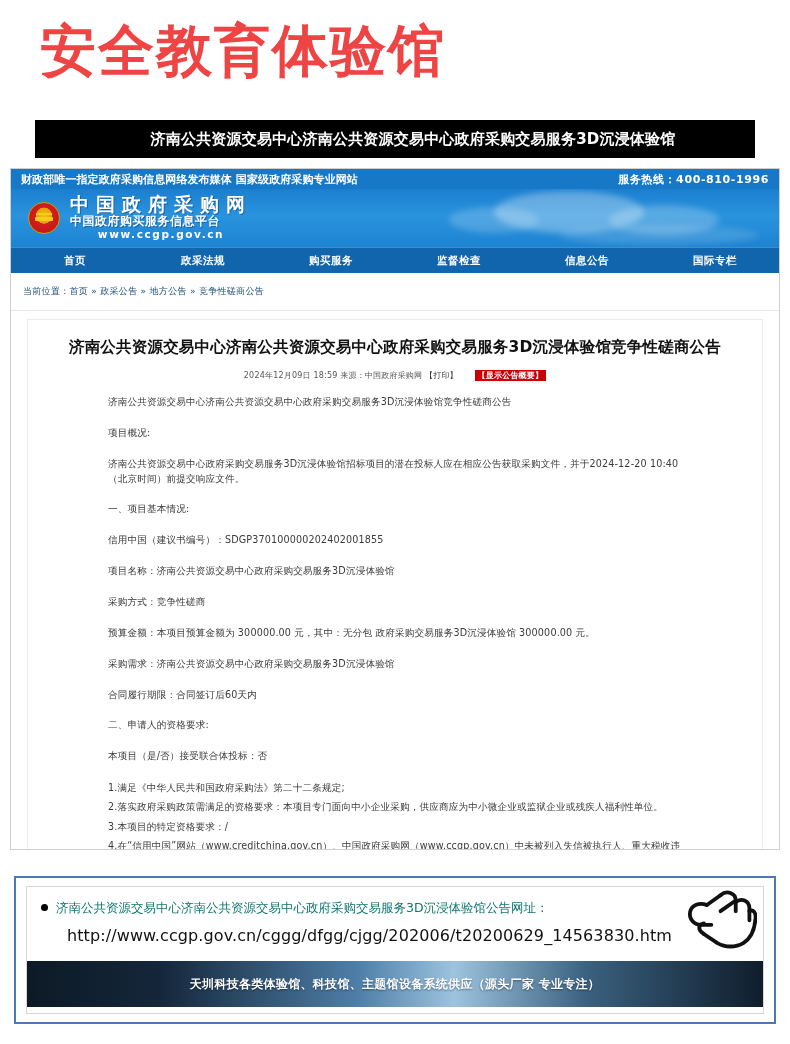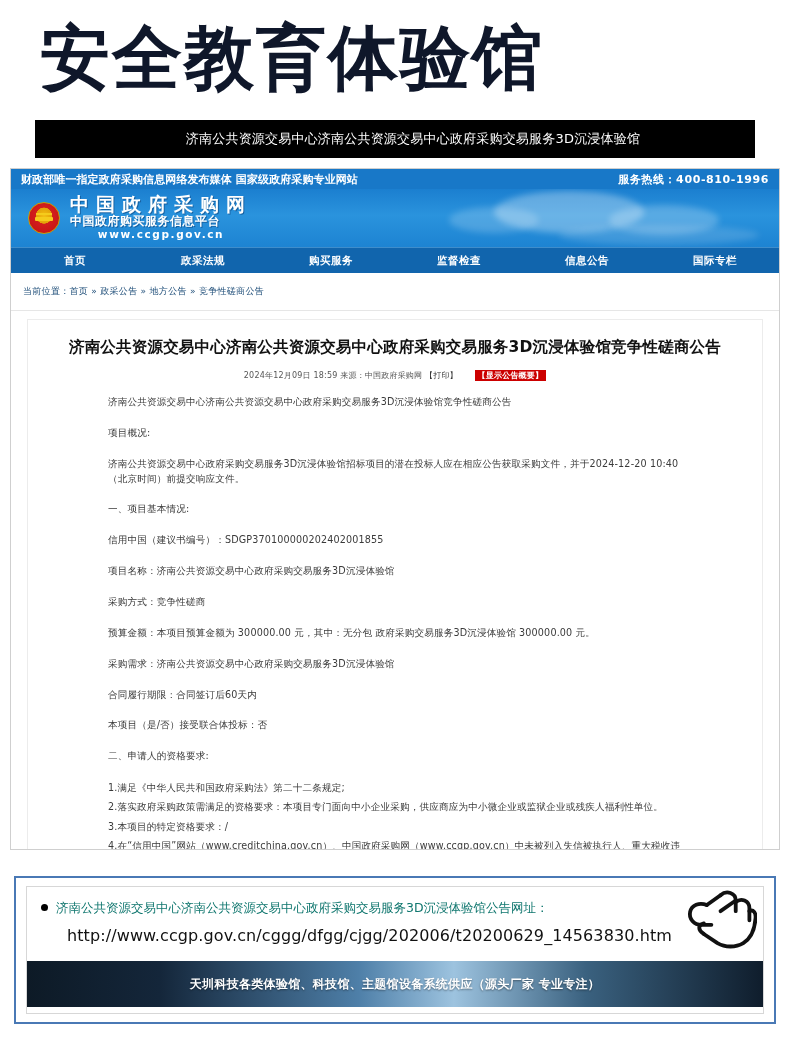--- a/index.html
+++ b/index.html
@@ -13,40 +13,40 @@
     overflow: hidden;
     position: relative;
   }
 
   
   .promo-head {
     padding: 22px 0 0 40px;
     height: 118px;
   }
   .promo-title {
-    font-size: 70px;
+    font-size: 56px;
     line-height: 1.05;
     font-weight: bold;
-    color: #0f172a;
+    color: #ef4444;
     letter-spacing: 2px;
     font-family: "DejaVu Sans", "Liberation Sans", sans-serif;
   }
 
   .promo-subbar {
     margin: 2px 35px 0 35px;
     background: #000000;
     height: 38px;
     display: flex;
     align-items: center;
     justify-content: center;
   }
   .promo-subbar span {
     color: #ffffff;
-    font-size: 13px;
-    font-weight: normal;
+    font-size: 15px;
+    font-weight: bold;
     letter-spacing: 0.2px;
     white-space: nowrap;
     margin-left: 36px;
   }
 
   
   .site-shot {
     margin: 10px 10px 0 10px;
     width: 770px;
     height: 682px;
@@ -340,22 +340,22 @@
       <p>济南公共资源交易中心济南公共资源交易中心政府采购交易服务3D沉浸体验馆竞争性磋商公告</p>
       <p>项目概况:</p>
       <p>济南公共资源交易中心政府采购交易服务3D沉浸体验馆招标项目的潜在投标人应在相应公告获取采购文件，并于2024-12-20 10:40 （北京时间）前提交响应文件。</p>
       <p>一、项目基本情况:</p>
       <p>信用中国（建议书编号）：SDGP370100000202402001855</p>
       <p>项目名称：济南公共资源交易中心政府采购交易服务3D沉浸体验馆</p>
       <p>采购方式：竞争性磋商</p>
       <p>预算金额：本项目预算金额为 300000.00 元，其中：无分包 政府采购交易服务3D沉浸体验馆 300000.00 元。</p>
       <p>采购需求：济南公共资源交易中心政府采购交易服务3D沉浸体验馆</p>
       <p>合同履行期限：合同签订后60天内</p>
+      <p>二、申请人的资格要求:</p>
       <p>本项目（是/否）接受联合体投标：否</p>
-      <p>二、申请人的资格要求:</p>
       <p class="tight">1.满足《中华人民共和国政府采购法》第二十二条规定;</p>
       <p class="tight">2.落实政府采购政策需满足的资格要求：本项目专门面向中小企业采购，供应商应为中小微企业或监狱企业或残疾人福利性单位。</p>
       <p class="tight">3.本项目的特定资格要求：/</p>
       <p class="tight">4.在“信用中国”网站（www.creditchina.gov.cn）、中国政府采购网（www.ccgp.gov.cn）中未被列入失信被执行人、重大税收违法案件当事人名单、政府采购严重违法失信行为名单的。</p>
 
     </div>
   </div>
 </div>
 
 <div class="callout">

